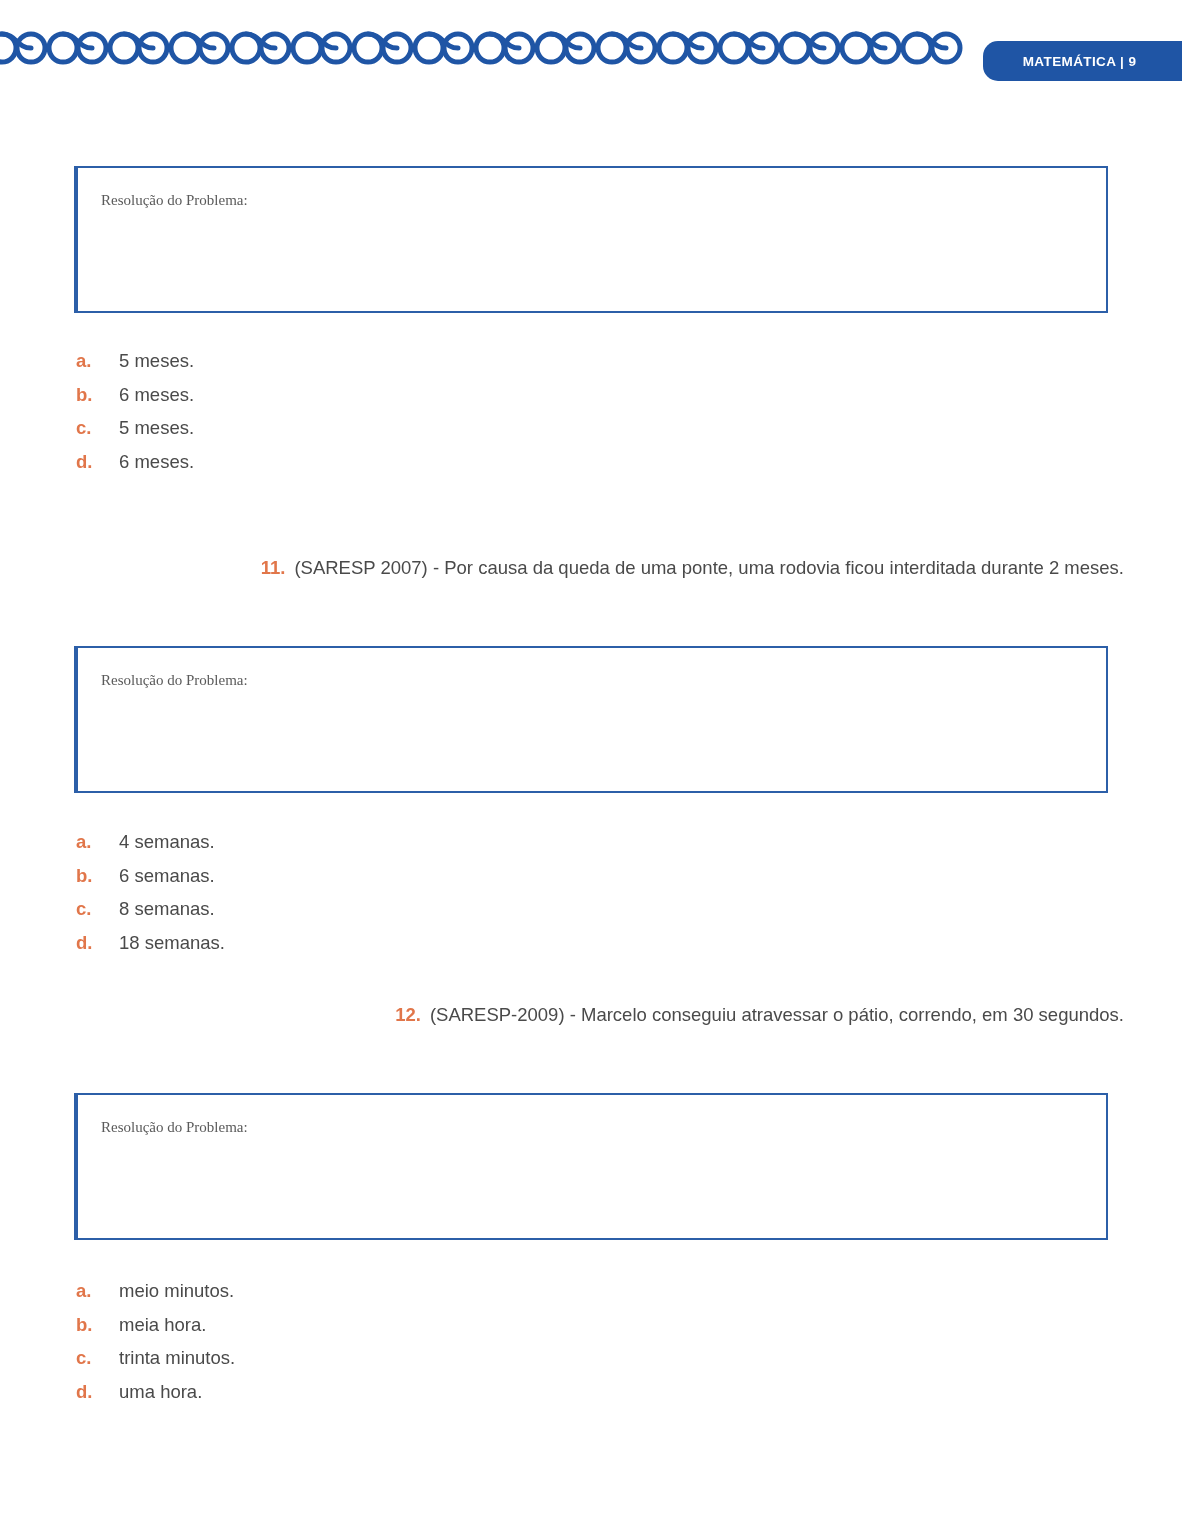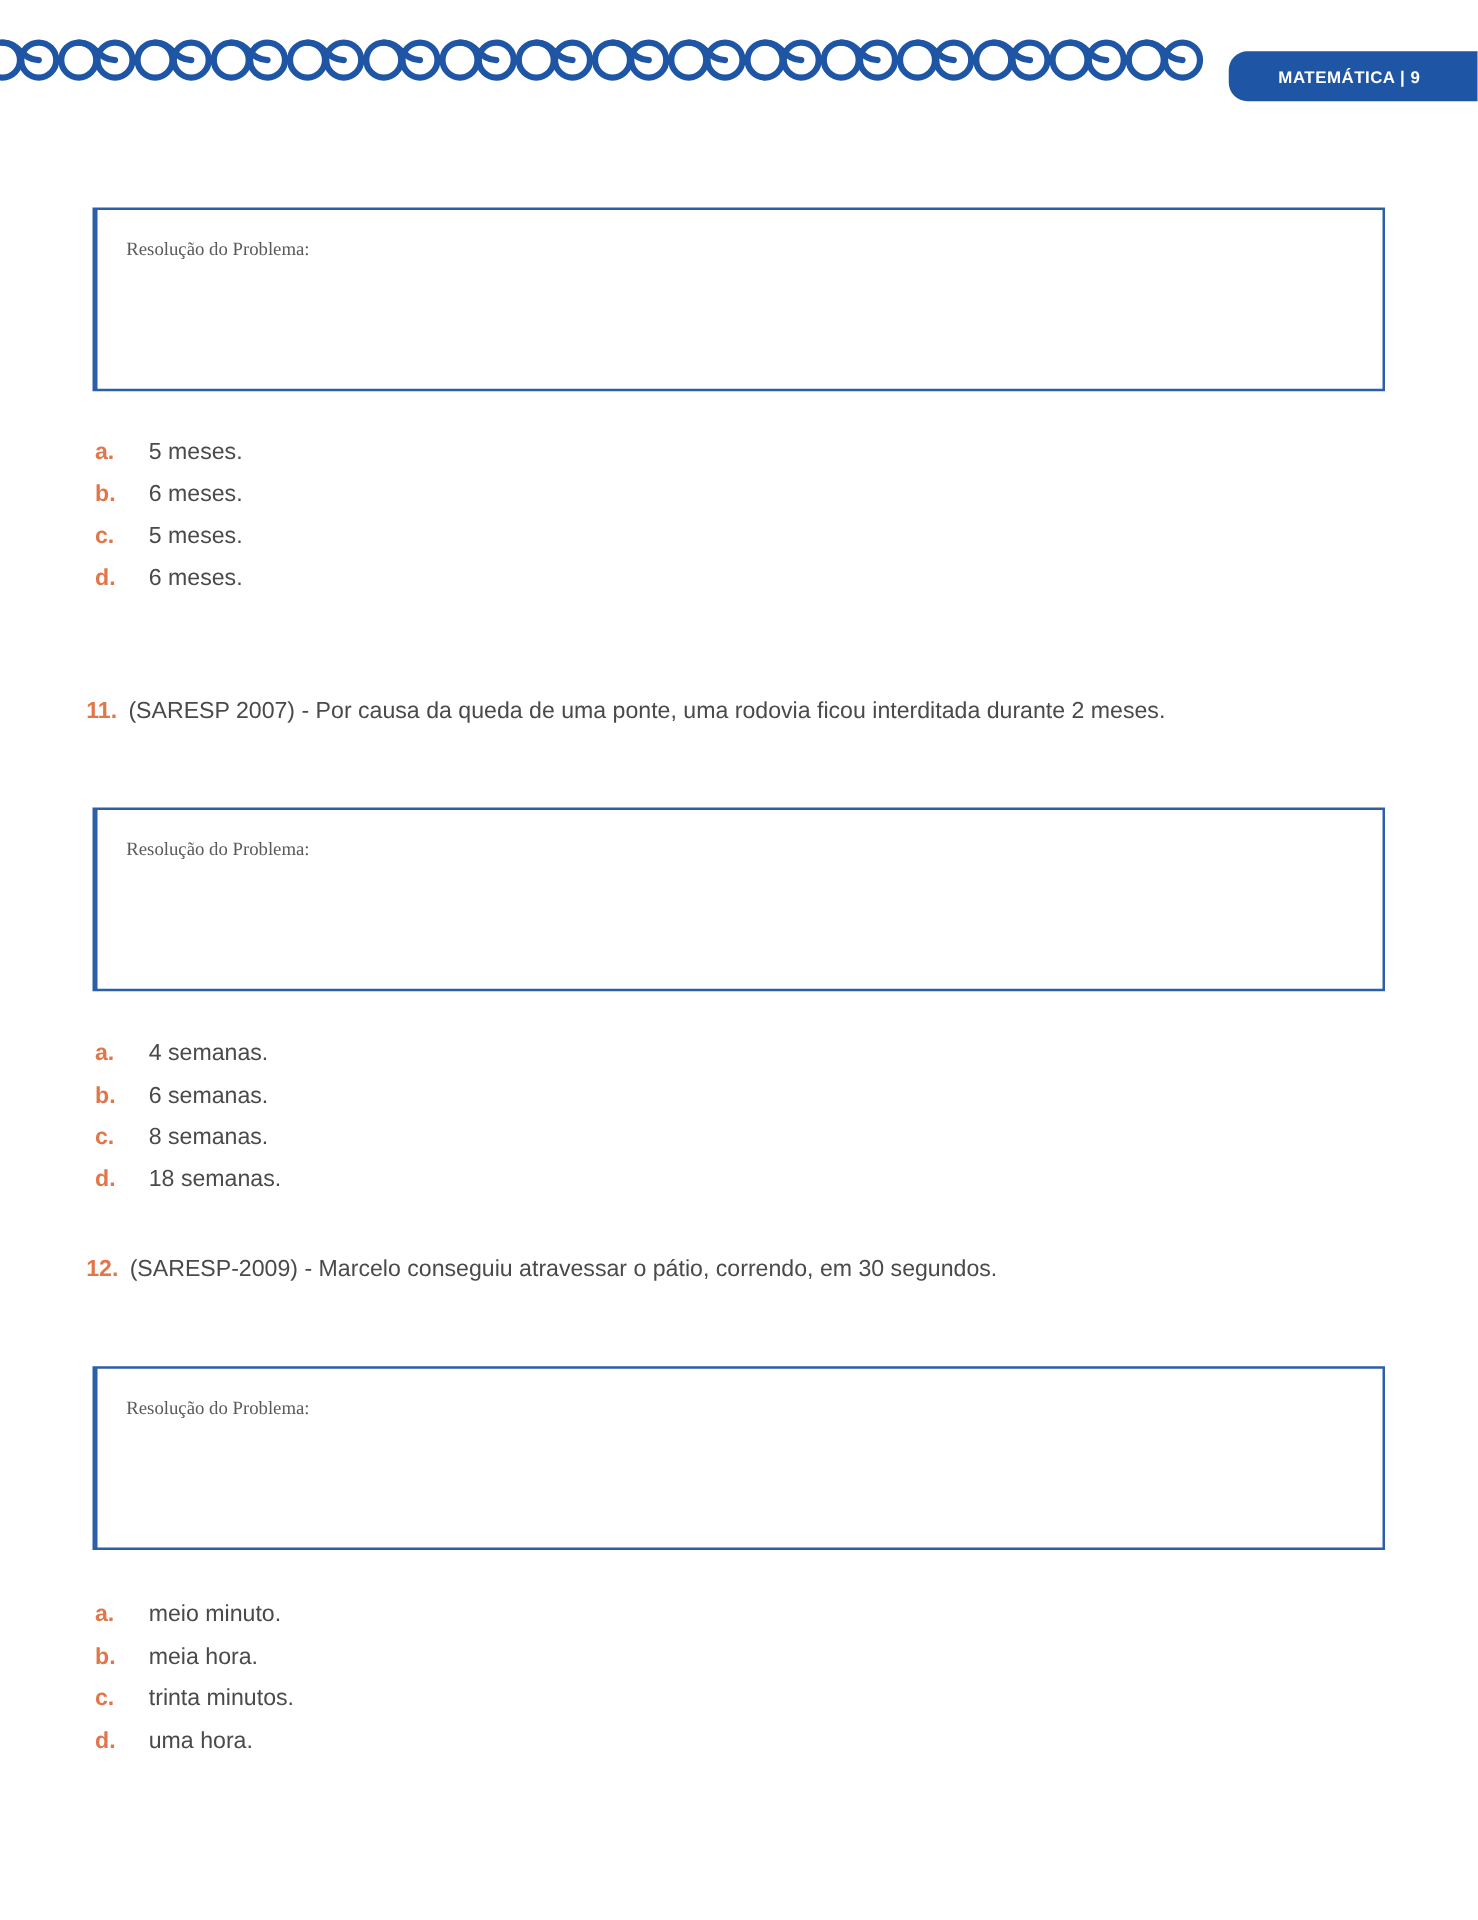--- a/index.html
+++ b/index.html
@@ -78,25 +78,26 @@
   .resolution-box .box-label {
     font-size: 15px;
     color: #5A5A5A;
     padding: 24px 0 0 23px;
     font-family: Liberation Serif, serif;
   }
 
   
   .question {
     position: absolute;
-    left: 69px;
+    left: 84px;
     width: 1040px;
     font-size: 18.5px;
     line-height: 37px;
     color: #4A4A4A;
+    text-align: right;
   }
   .question .qnum {
     color: #E1764A;
     font-weight: bold;
     margin-right: 9px;
   }
 
   
   .options {
     position: absolute;
@@ -228,21 +229,21 @@
     </div>
   </div>
 
   <div class="resolution-box" id="box-12">
     <div class="box-label">Resolução do Problema:</div>
   </div>
 
   <div class="options" id="options-12">
     <div class="option-row">
       <span class="option-letter">a.</span>
-      <span class="option-text">meio minuto.</span>
+      <span class="option-text">meio minutos.</span>
     </div>
     <div class="option-row">
       <span class="option-letter">b.</span>
       <span class="option-text">meia hora.</span>
     </div>
     <div class="option-row">
       <span class="option-letter">c.</span>
       <span class="option-text">trinta minutos.</span>
     </div>
     <div class="option-row">

